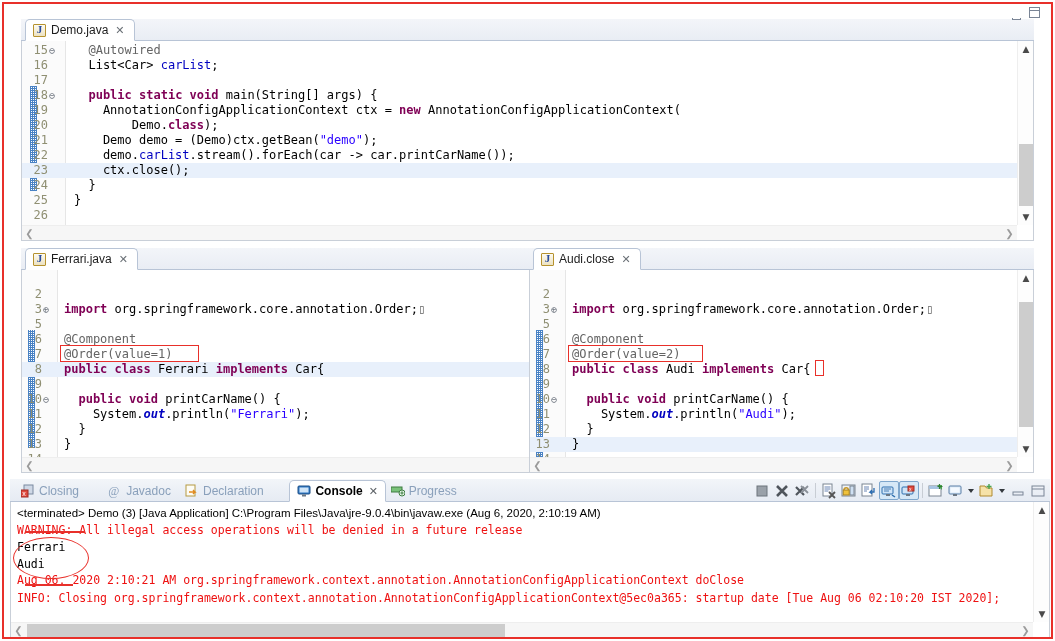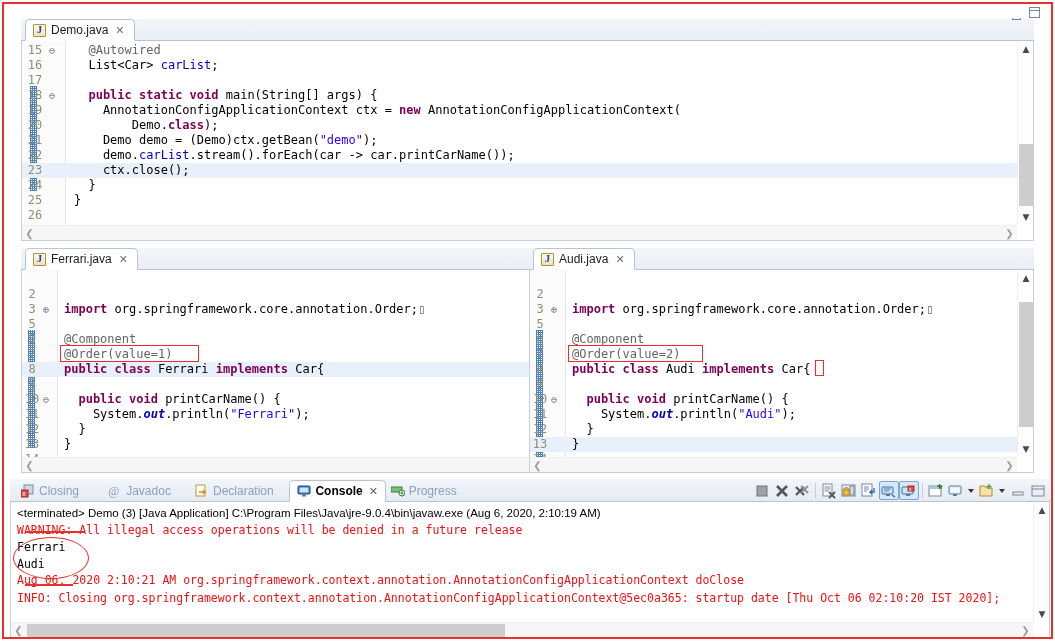--- a/index.html
+++ b/index.html
@@ -112,21 +112,21 @@
     white-space: pre;
   }
   .ln {
     position: absolute;
     height: 15px;
     line-height: 15px;
     left: 0; right: 0;
   }
   .ln .num {
     position: absolute;
-    text-align: center;
+    text-align: right;
     color: #8f8f72;
     font-family: "DejaVu Sans Mono", monospace;
     font-size: 12px;
   }
   .ln .fold {
     position: absolute;
     color: #6f7680;
     font-size: 10px;
   }
   .ln .code { position: absolute; }
@@ -330,21 +330,21 @@
           <div class="harrow hleft">❮</div>
           <div class="harrow hright">❯</div>
         </div>
       </div>
     </div>
 
     <div class="panel" style="left:524px; top:243px; width:505px; height:225px;">
       <div class="tabstrip">
         <div class="tab">
           <span class="jicon"></span>
-          <span class="tab-label">Audi.java</span>
+          <span class="tab-label">Audi.close</span>
           <span class="closex">✕</span>
         </div>
       </div>
       <div class="codearea">
         <div class="gutter-col" style="width:36px;"></div>
         <div class="changebar" style="left:6px; top:60px; height:133px;"></div>
         <div class="codelines" id="lines-audi"><div class="ln" style="top: 17px;"><span class="num" style="left: 0px; width: 20px;">2</span><span class="code" style="left: 42px;"></span></div><div class="ln" style="top: 32px;"><span class="num" style="left: 0px; width: 20px;">3</span><span class="fold" style="left: 21px;">⊕</span><span class="code" style="left: 42px;"><span class="kw">import </span><span class="plain">org.springframework.core.annotation.Order;</span><span class="ann">▯</span></span></div><div class="ln" style="top: 47px;"><span class="num" style="left: 0px; width: 20px;">5</span><span class="code" style="left: 42px;"></span></div><div class="ln" style="top: 62px;"><span class="num" style="left: 0px; width: 20px;">6</span><span class="code" style="left: 42px;"><span class="ann">@Component</span></span></div><div class="ln" style="top: 77px;"><span class="num" style="left: 0px; width: 20px;">7</span><span class="code" style="left: 42px;"><span class="ann">@Order(value=2)</span></span></div><div class="ln" style="top: 92px;"><span class="num" style="left: 0px; width: 20px;">8</span><span class="code" style="left: 42px;"><span class="kw">public class </span><span class="plain">Audi </span><span class="kw">implements </span><span class="plain">Car{</span></span></div><div class="ln" style="top: 107px;"><span class="num" style="left: 0px; width: 20px;">9</span><span class="code" style="left: 42px;"></span></div><div class="ln" style="top: 122px;"><span class="num" style="left: 0px; width: 20px;">10</span><span class="fold" style="left: 21px;">⊖</span><span class="code" style="left: 56.44px;"><span class="kw">public void </span><span class="plain">printCarName() {</span></span></div><div class="ln" style="top: 137px;"><span class="num" style="left: 0px; width: 20px;">11</span><span class="code" style="left: 70.88px;"><span class="plain">System.</span><span class="sfld">out</span><span class="plain">.println(</span><span class="str">"Audi"</span><span class="plain">);</span></span></div><div class="ln" style="top: 152px;"><span class="num" style="left: 0px; width: 20px;">12</span><span class="code" style="left: 56.44px;"><span class="plain">}</span></span></div><div class="hl-line" style="top: 167px;"></div><div class="ln" style="top: 167px;"><span class="num" style="left: 0px; width: 20px;">13</span><span class="code" style="left: 42px;"><span class="plain">}</span></span></div><div class="ln" style="top: 182px;"><span class="num" style="left: 0px; width: 20px;">14</span><span class="code" style="left: 42px;"></span></div></div>
 
         <div class="annot-rect" style="left:38px; top:75px; width:135px; height:17px;"></div>
         <div class="annot-rect" style="left:285px; top:90px; width:9px; height:16px;"></div>
@@ -369,21 +369,21 @@
                   <rect x="3" y="1" width="9" height="9" fill="#cfd8e6" stroke="#7b8aa0"></rect>
                   <rect x="0" y="6" width="7" height="7" fill="#e04a3f" stroke="#a02b22"></rect>
                   <text x="1.3" y="12" font-size="7" fill="#fff" font-family="Liberation Sans">x</text>
                 </svg></span>
               <span>Closing</span>
             </div>
             <div class="ctab" style="left: 91.2px;">
               <span style="width: 14px; height: 14px; display: inline-block; position: relative; flex: 0 0 auto;"><span style="font-size:12px;color:#8aa0bb;font-family:Liberation Serif,serif;">@</span></span>
               <span>Javadoc</span>
             </div>
-            <div class="ctab" style="left: 178px;">
+            <div class="ctab" style="left: 168px;">
               <span style="width: 14px; height: 14px; display: inline-block; position: relative; flex: 0 0 auto;"><svg width="14" height="14">
                   <rect x="1" y="1" width="9" height="11" fill="#fdfcf5" stroke="#b59a42"></rect>
                   <path d="M4 8 h6 l-2 -2 M10 8 l-2 2" stroke="#e08a1e" fill="none" stroke-width="1.4"></path>
                 </svg></span>
               <span>Declaration</span>
             </div>
             <div class="ctab active" style="left: 279.4px;">
               <span style="width: 14px; height: 14px; display: inline-block; position: relative; flex: 0 0 auto;"><svg width="14" height="14">
                   <rect x="1" y="2" width="12" height="8" rx="1" fill="#2f78c4" stroke="#1d4f86"></rect>
                   <rect x="2.5" y="3.5" width="9" height="5" fill="#cfe4f7"></rect>
@@ -503,21 +503,21 @@
           </div>
       </div>
 
       <div class="console-body">
         <div id="console-lines">
             <div class="cline header c-black" style="top: 4px;">&lt;terminated&gt; Demo (3) [Java Application] C:\Program Files\Java\jre-9.0.4\bin\javaw.exe (Aug 6, 2020, 2:10:19 AM)</div>
             <div class="cline c-red" style="top: 21px;">WARNING: All illegal access operations will be denied in a future release</div>
             <div class="cline c-black" style="top: 38px;">Ferrari</div>
             <div class="cline c-black" style="top: 55px;">Audi</div>
             <div class="cline c-red" style="top: 71px;">Aug 06, 2020 2:10:21 AM org.springframework.context.annotation.AnnotationConfigApplicationContext doClose</div>
-            <div class="cline c-red" style="top: 89px;">INFO: Closing org.springframework.context.annotation.AnnotationConfigApplicationContext@5ec0a365: startup date [Thu Oct 06 02:10:20 IST 2020];</div>
+            <div class="cline c-red" style="top: 89px;">INFO: Closing org.springframework.context.annotation.AnnotationConfigApplicationContext@5ec0a365: startup date [Tue Aug 06 02:10:20 IST 2020];</div>
           </div>
 
         <div class="annot-ellipse" style="left:2px; top:35px; width:76px; height:42px;"></div>
 
         <div style="position:absolute; left:14px; top:29px; width:60px; height:2px; background:#e8302a; z-index:21;"></div>
 
         <div style="position:absolute; left:14px; top:82px; width:48px; height:2px; background:#e8302a; z-index:21;"></div>
 
         <div class="vscroll" style="top:0;bottom:16px;">
           <div class="arrow up">▲</div>

